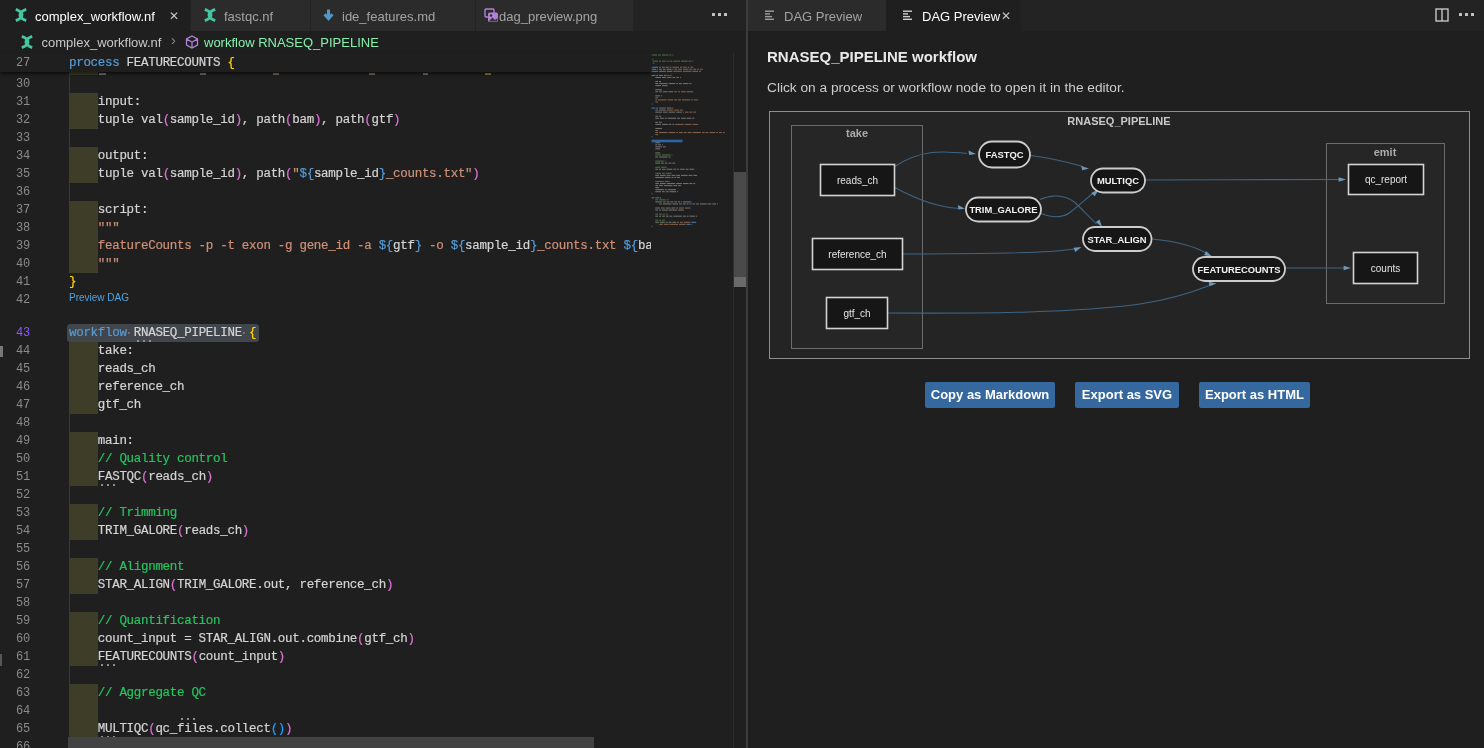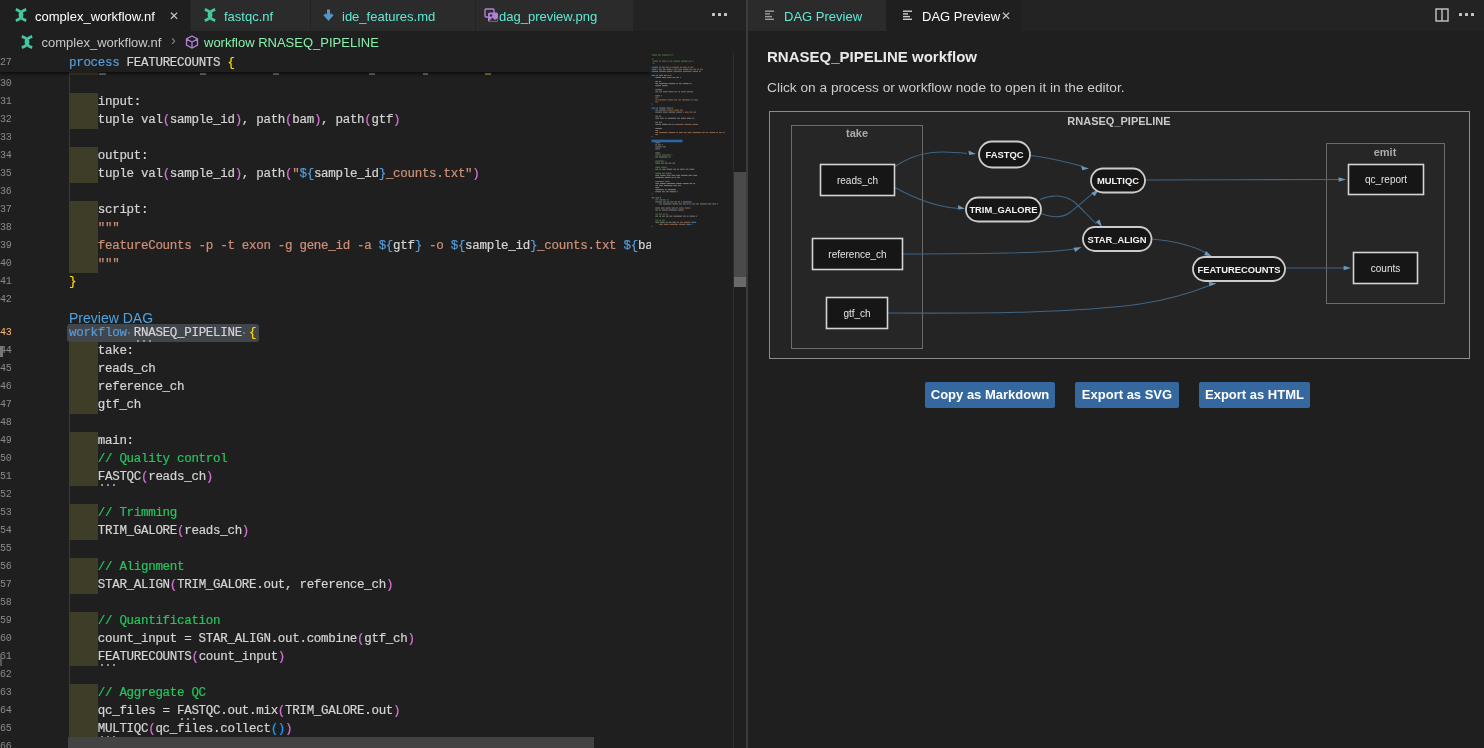--- a/index.html
+++ b/index.html
@@ -1,24 +1,24 @@
 <!DOCTYPE html>
 <html><head><meta charset="utf-8"><style>
 *{margin:0;padding:0;box-sizing:border-box}
 html,body{width:1484px;height:748px;background:#1f1f1f;overflow:hidden;font-family:"Liberation Sans",sans-serif}
 .abs{position:absolute}
 #tabbar{position:absolute;left:0;top:0;width:747px;height:31px;background:#232324}
-.tab{position:absolute;top:0;height:31px;font-size:13px;color:#5eead4;background:#2b2b2c}
+.tab{position:absolute;top:0;height:31px;font-size:13px;color:#a3a3a3;background:#2b2b2c}
 .tab span.lbl{position:absolute;top:9px}
 #rtabbar{position:absolute;left:747px;top:0;width:737px;height:31px;background:#232324}
 #bcrumb{position:absolute;left:0;top:31px;width:747px;height:22px;background:#1f1f1f;font-size:13px;color:#a9a9a9}
 #editor{position:absolute;left:0;top:53px;width:747px;height:695px;background:#1f1f1f}
 .cl{position:absolute;left:69px;white-space:pre;font-family:"Liberation Mono",monospace;font-size:12.5px;line-height:18px;height:18px;color:#d4d4d4;font-weight:400;letter-spacing:-0.3px;-webkit-text-stroke:0.2px}
-.ln{position:absolute;left:0;width:46px;text-align:left;font-family:"Liberation Mono",monospace;font-size:10px;line-height:18px;color:#8a8a8a;letter-spacing:-0.3px}
-.ln.on{color:#fdba74}
+.ln{position:absolute;left:0;width:46px;text-align:center;font-family:"Liberation Mono",monospace;font-size:12px;line-height:18px;color:#8a8a8a;letter-spacing:-0.3px}
+.ln.on{color:#8b5cf6}
 i{font-style:normal}
 .k{color:#569cd6}.s{color:#ce9178}.c{color:#22c55e}.g{color:#ffd700}.p{color:#da70d6}.b3{color:#179fff}.t{color:#569cd6}
 .ws{position:absolute;left:69px;width:28.8px;background:#3d3d28}
 .d3{position:absolute;width:17px;height:2px;background-image:radial-gradient(circle,#8f8f8f 0.9px,transparent 1px);background-size:6px 2px;background-position:1px 0}
 #sticky{position:absolute;left:0;top:0;width:651px;height:19px;background:#1f1f1f;box-shadow:0 2px 3px rgba(0,0,0,0.55);z-index:5}
 #hscroll{position:absolute;left:68px;top:684px;width:526px;height:11px;background:#434343;z-index:6}
 #vscroll{position:absolute;left:733px;top:119px;width:14px;height:114px;background:#4a4a4a}
 #vscroll2{position:absolute;left:733px;top:224px;width:14px;height:10px;background:#6a6a6a}
 .dt{fill:#c9c9c9;font-size:11px;font-weight:bold;text-anchor:middle;font-family:"Liberation Sans",sans-serif}
 .dc{fill:#ababab;font-size:11px;font-weight:bold;text-anchor:middle;font-family:"Liberation Sans",sans-serif}
@@ -193,25 +193,24 @@
       <div class="cl" style="top:469px">    TRIM_GALORE<i class="p">(</i>reads_ch<i class="p">)</i></div>
       <div class="cl" style="top:487px"></div>
       <div class="cl" style="top:505px"><i class="c">    // Alignment</i></div>
       <div class="cl" style="top:523px">    STAR_ALIGN<i class="p">(</i>TRIM_GALORE.out, reference_ch<i class="p">)</i></div>
       <div class="cl" style="top:541px"></div>
       <div class="cl" style="top:559px"><i class="c">    // Quantification</i></div>
       <div class="cl" style="top:577px">    count_input = STAR_ALIGN.out.combine<i class="p">(</i>gtf_ch<i class="p">)</i></div>
       <div class="cl" style="top:595px">    FEATURECOUNTS<i class="p">(</i>count_input<i class="p">)</i></div>
       <div class="cl" style="top:613px"></div>
       <div class="cl" style="top:631px"><i class="c">    // Aggregate QC</i></div>
-      <div class="cl" style="top:649px">    qc_files = FASTQC.out.mix<i class="p">(</i>TRIM_GALORE.out<i class="p">)</i></div>
       <div class="cl" style="top:667px">    MULTIQC<i class="p">(</i>qc_files.collect<i class="b3">()</i><i class="p">)</i></div>
       <div class="cl" style="top:685px"></div>
 </div>
-<div class="abs" style="left:69px;top:257px;font-size:14px;color:#4fa3e0">Preview DAG</div>
+<div class="abs" style="left:69px;top:239px;font-size:10px;color:#4fa3e0">Preview DAG</div>
 <div class="d3" style="left:134.3px;top:286.5px"></div>
     <div class="d3" style="left:98.3px;top:430.5px"></div>
     <div class="d3" style="left:98.3px;top:610.5px"></div>
     <div class="d3" style="left:177.5px;top:664.5px"></div>
     <div class="d3" style="left:98.3px;top:682.5px"></div>
 <div id="sticky">
       <div class="ln" style="top:0.5px">27</div>
       <div class="cl" style="top:0.5px"><i class="k">process</i> FEATURECOUNTS <i class="g">{</i></div>
     </div>
 <svg class="abs" style="left:0;top:0" width="747" height="695" viewBox="0 53 747 695">

